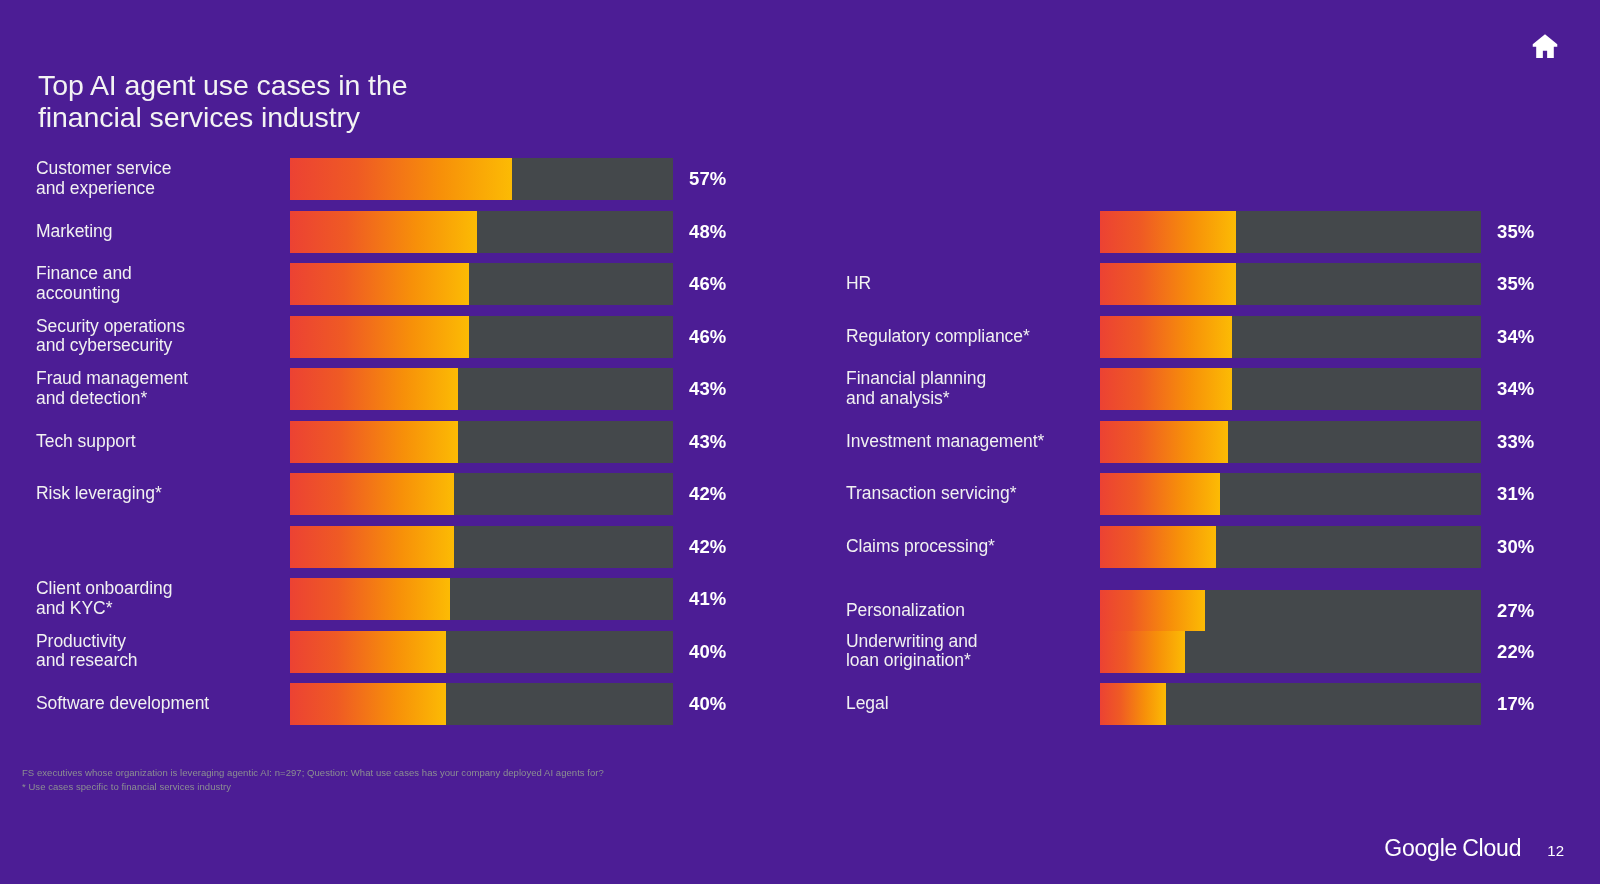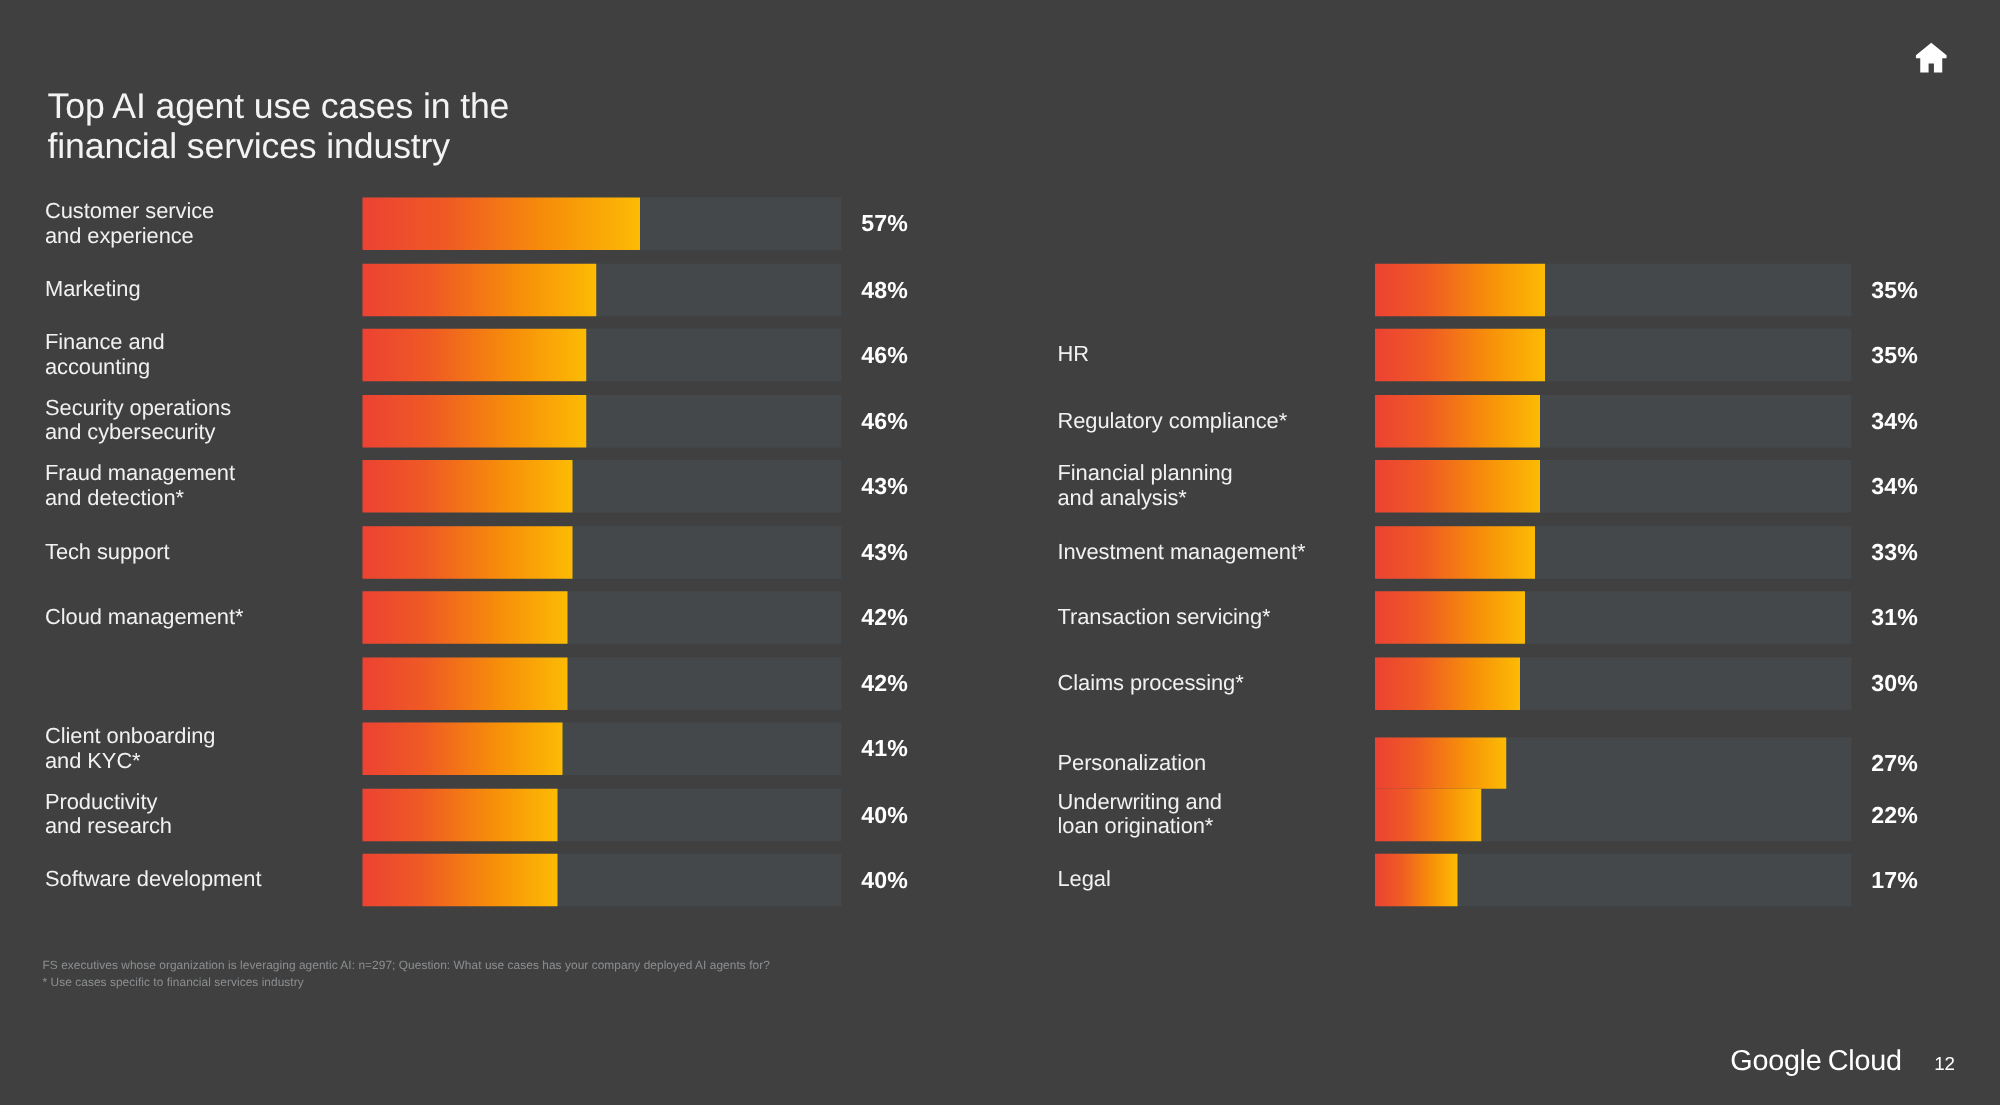--- a/index.html
+++ b/index.html
@@ -9,21 +9,21 @@
   }
   body {
     font-family: "Liberation Sans", sans-serif;
     -webkit-font-smoothing: antialiased;
   }
 
   #slide {
     position: relative;
     width: 1600px;
     height: 884px;
-    background: #404040;
+    background: #4c1d95;
     overflow: hidden;
     box-sizing: border-box;
   }
 
   
   #home-icon {
     position: absolute;
     top: 30px;
     right: 38px;
     width: 34px;
@@ -109,21 +109,21 @@
     font-weight: 700;
     color: #ffffff;
     letter-spacing: 0.1px;
   }
   .col.left  .value { left: 653px; }
   .col.right .value { left: 651px; }
 
   
   #footnotes {
     position: absolute;
-    left: 34px;
+    left: 22px;
     top: 766px;
     font-size: 9.5px;
     line-height: 1.5;
     color: #8c8f92;
     letter-spacing: 0.05px;
   }
   #footnotes div { white-space: pre; }
 
   
   #footer {
@@ -204,21 +204,21 @@
           <div class="value">43%</div>
         </div>
         <div class="row" style="top: 262.5px;">
           <div class="row-label">Tech support</div>
           <div class="track">
             <div class="fill" style="width: 43.7544%;"></div>
           </div>
           <div class="value">43%</div>
         </div>
         <div class="row" style="top: 315px;">
-          <div class="row-label">Cloud management*</div>
+          <div class="row-label">Risk leveraging*</div>
           <div class="track">
             <div class="fill" style="width: 42.7368%;"></div>
           </div>
           <div class="value">42%</div>
         </div>
         <div class="row" style="top: 367.5px;">
           <div class="track">
             <div class="fill" style="width: 42.7368%;"></div>
           </div>
           <div class="value">42%</div>

